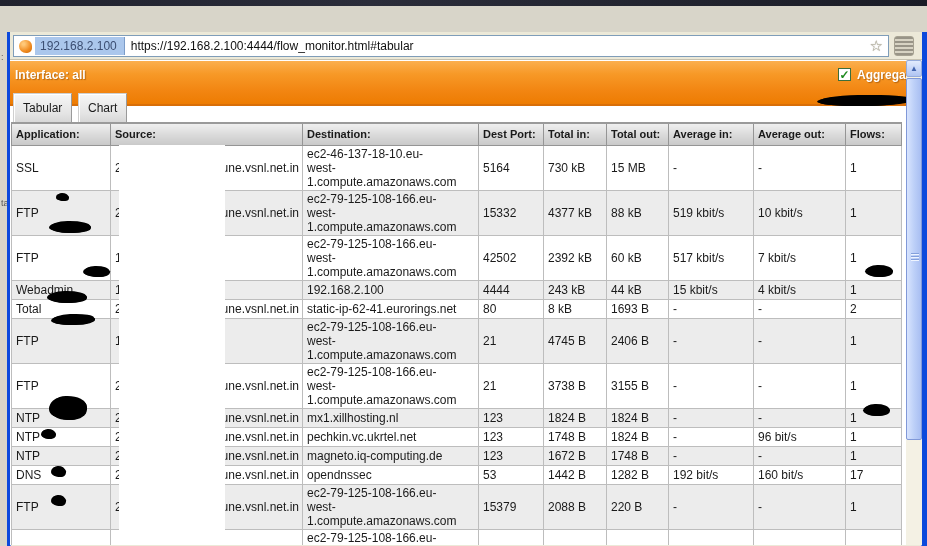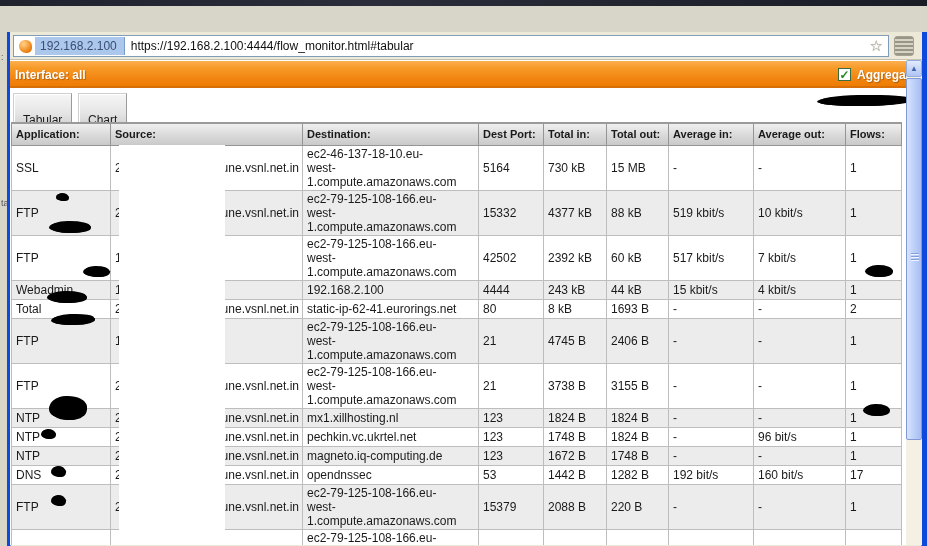--- a/index.html
+++ b/index.html
@@ -53,32 +53,32 @@
     flex:1; overflow:hidden; }
   #star-icon { color:#b8b4a4; font-size:15px; margin-right:5px; text-shadow:0 0 1px #908c7c; }
   #layout-icon { left:884px; top:4px; width:20px; height:20px; border:1px solid #9a9686;
     border-radius:3px; background:
       repeating-linear-gradient(0deg,#8a867a 0 2px,#d4d0c0 2px 4px); opacity:.85; }
 
   
   #viewport { left:0, top:28px; left:0; top:28px; width:896px; height:485px;
     background:#fff; overflow:hidden; }
 
-  #orange-bar { left:0; top:1px; width:896px; height:27px;
+  #orange-bar { left:0; top:1px; width:896px; height:45px;
     background:linear-gradient(180deg,#fbaf4e 0%,#f79927 30%,#f28511 70%,#ed7c02 100%);
     border-bottom:2px solid #d86e08; }
   #interface-label { left:5px; top:7px; color:#fff; font-weight:bold; font-size:12px;
     text-shadow:1px 1px 1px rgba(120,60,0,.5); }
   #aggregate-box { left:828px; top:7px; width:13px; height:13px; background:#fff;
     border:1px solid #3c6e3c; color:#1e8a1e; font-size:12px; line-height:12px;
     font-weight:bold; text-align:center; }
   #aggregate-label { left:847px; top:7px; color:#fff; font-weight:bold; font-size:12px;
     white-space:nowrap; text-shadow:1px 1px 1px rgba(120,60,0,.5); }
 
-  .tab-btn { position:absolute; top:33px; height:35px; padding:16px 9px; font-size:12px;
+  .tab-btn { position:absolute; top:33px; height:35px; padding:4px 9px; font-size:12px;
     color:#1a1a1a; line-height:21px;
     background:linear-gradient(180deg,#f6f6f6 0%,#e4e4e4 60%,#cfcfcf 100%);
     border:1px solid #9a9a9a; border-top-color:#cfcfcf; border-left-color:#cfcfcf;
     box-shadow:inset 1px 1px 0 #fff; }
   #tab-tabular { left:3px; } #tab-chart { left:68px; }
 
   
   #flow-table { position:absolute; left:1px; top:62px; width:890px;
     border-collapse:collapse; table-layout:fixed; font-size:12px; color:#1a1a1a; }
   #flow-table th { background:linear-gradient(180deg,#efefef 0%,#d9d9d9 55%,#c9c9c9 100%);

